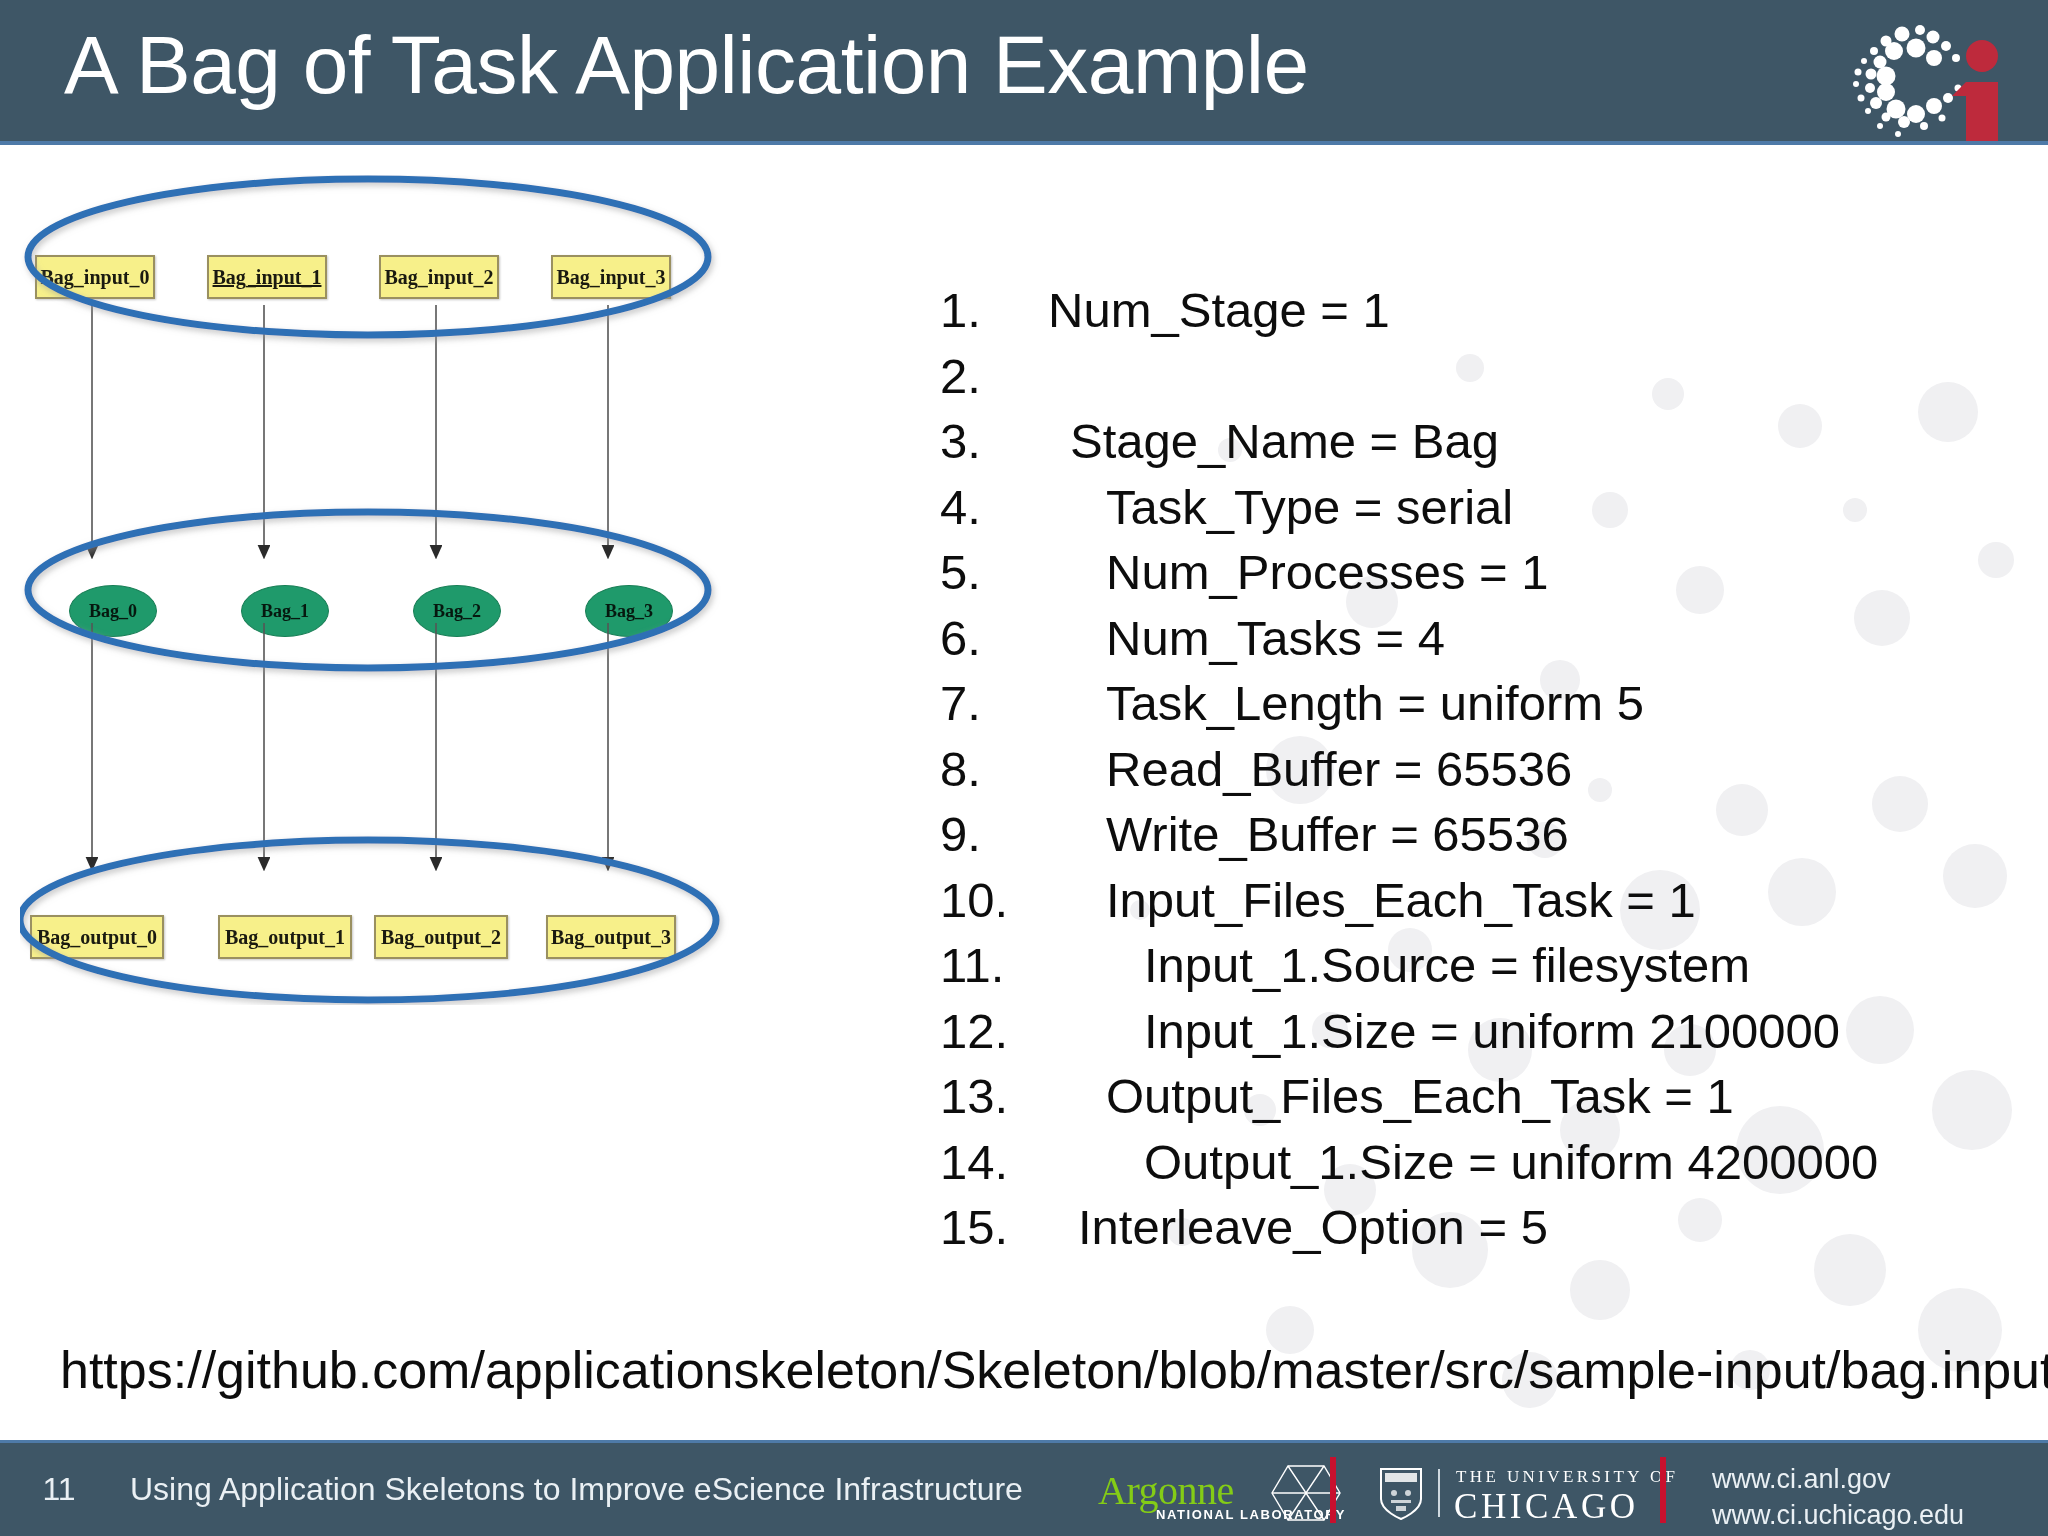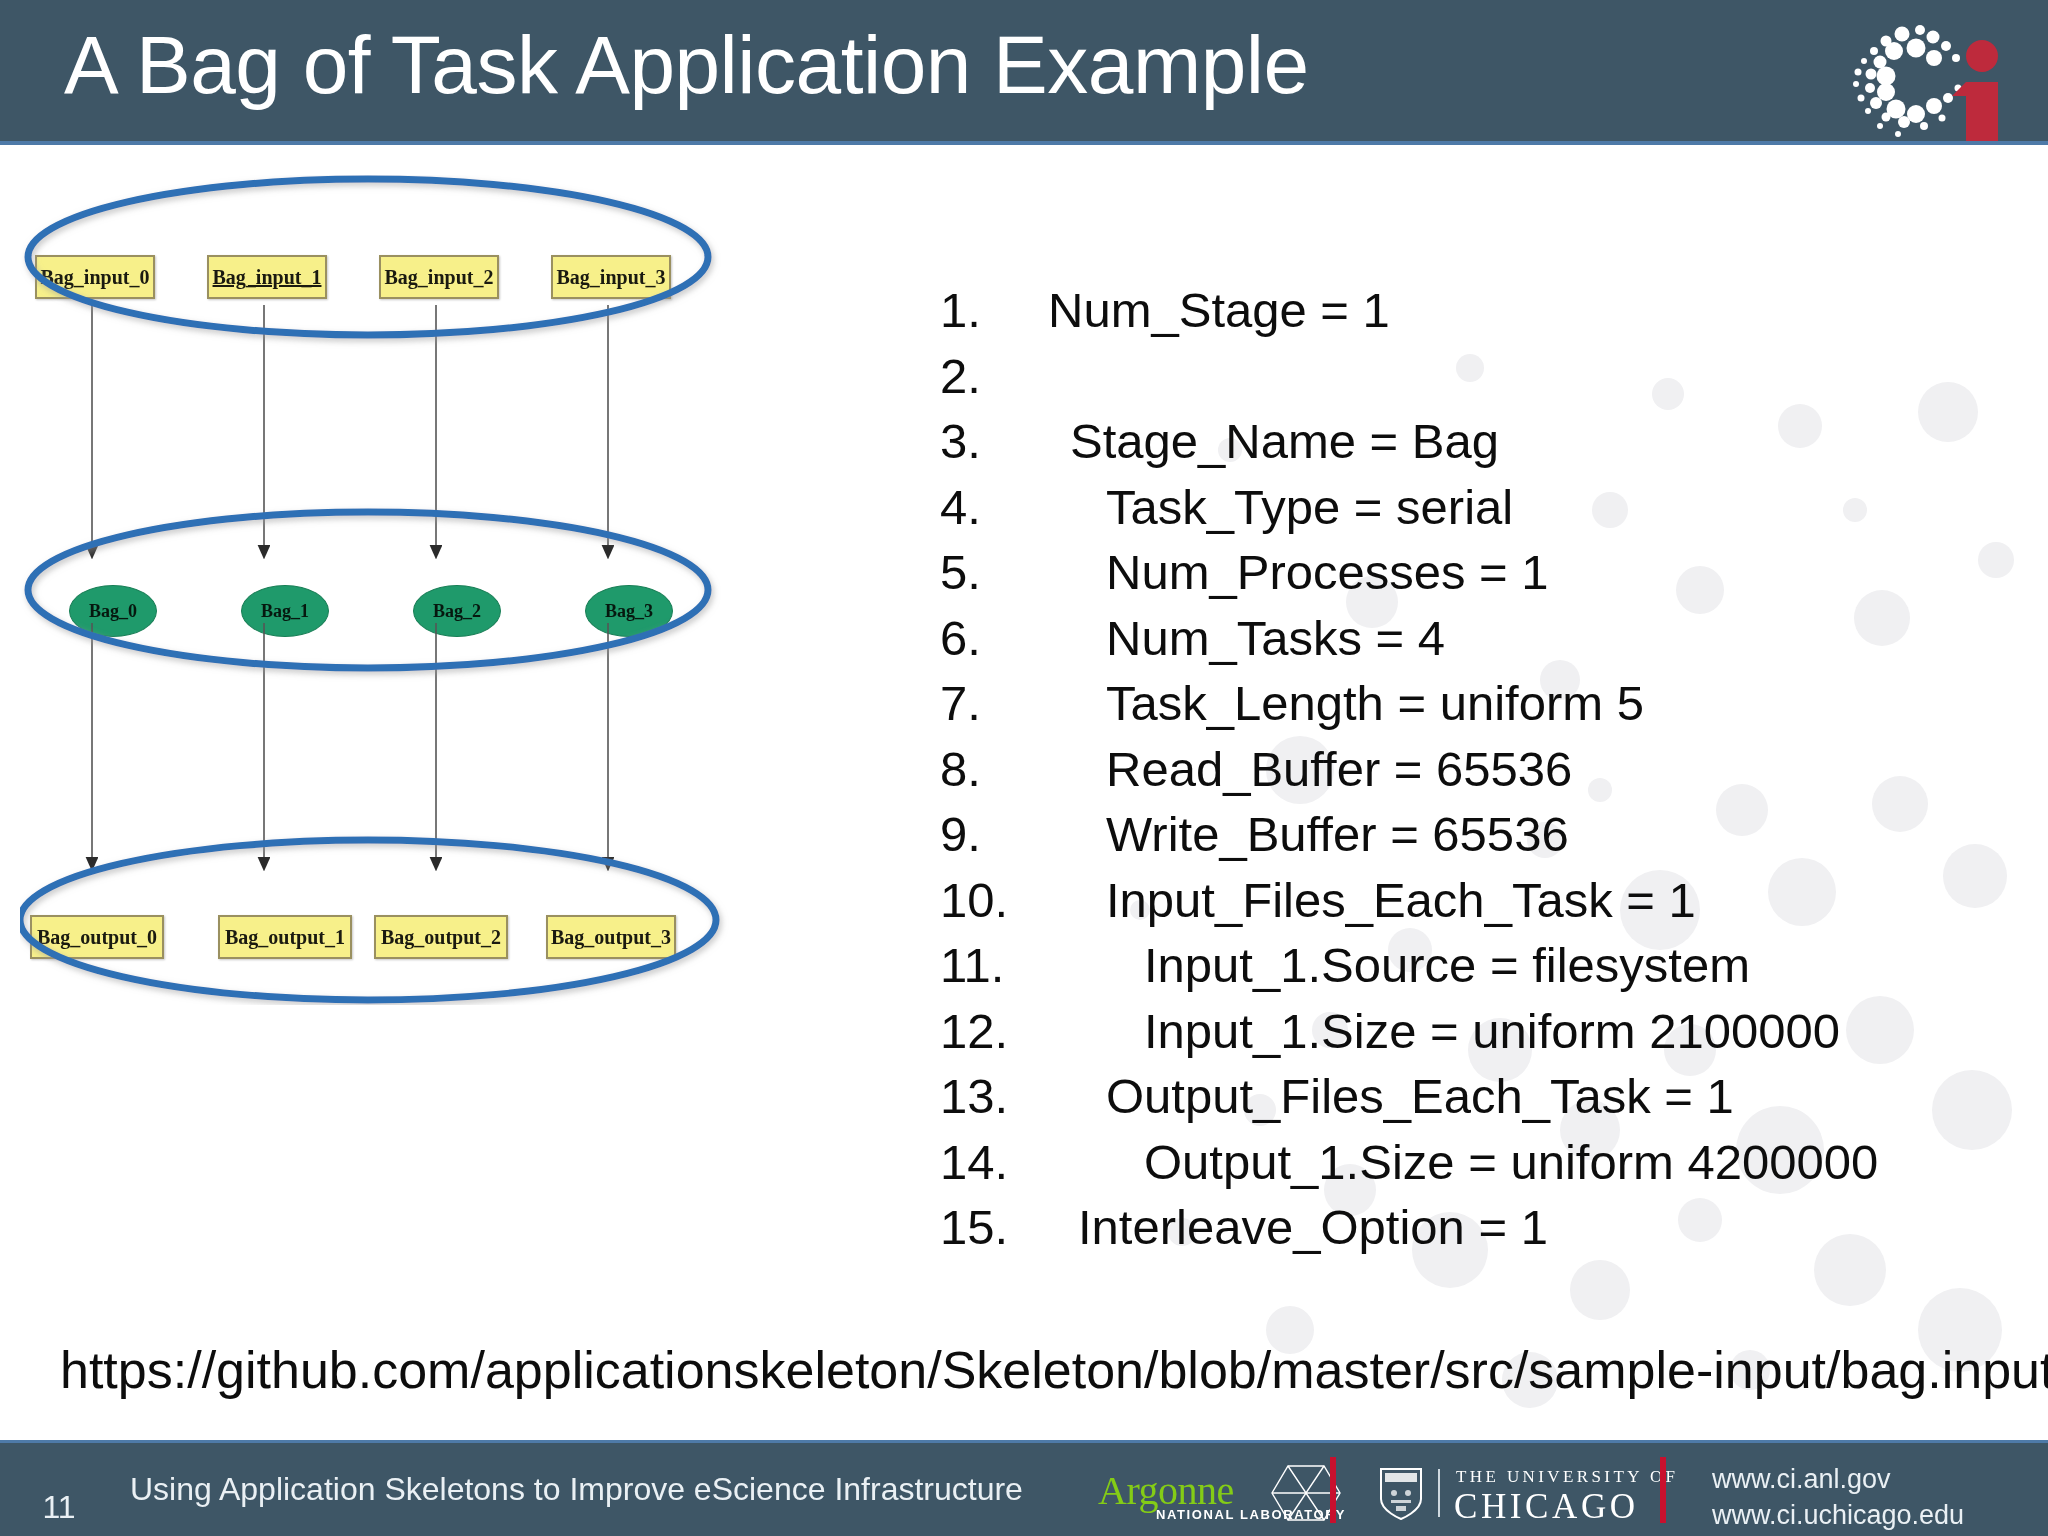--- a/index.html
+++ b/index.html
@@ -148,21 +148,20 @@
     z-index: 6;
   }
   #footer-page {
     position: absolute;
     left: 36px;
     top: 28px;
     width: 46px;
     text-align: center;
     color: #eaf0f4;
     font-size: 32px;
-    margin-top: 18px;
   }
   #footer-title {
     position: absolute;
     left: 130px;
     top: 28px;
     color: #eaf0f4;
     font-size: 32px;
     white-space: nowrap;
   }
   #argonne-logo {
@@ -432,21 +431,21 @@
     <div class="cfg-row">
       <span class="cfg-num">13.</span>
       <span class="cfg-text" style="padding-left:58px">Output_Files_Each_Task = 1</span>
     </div>
     <div class="cfg-row">
       <span class="cfg-num">14.</span>
       <span class="cfg-text" style="padding-left:96px">Output_1.Size = uniform 4200000</span>
     </div>
     <div class="cfg-row">
       <span class="cfg-num">15.</span>
-      <span class="cfg-text" style="padding-left:30px">Interleave_Option = 1</span>
+      <span class="cfg-text" style="padding-left:30px">Interleave_Option = 5</span>
     </div>
   </div>
 
   <div id="source-url">https://github.com/applicationskeleton/Skeleton/blob/master/src/sample-input/bag.input</div>
 
   <div id="footer">
     <div id="footer-page">11</div>
     <div id="footer-title">Using Application Skeletons to Improve eScience Infrastructure</div>
 
     <div id="argonne-logo">

